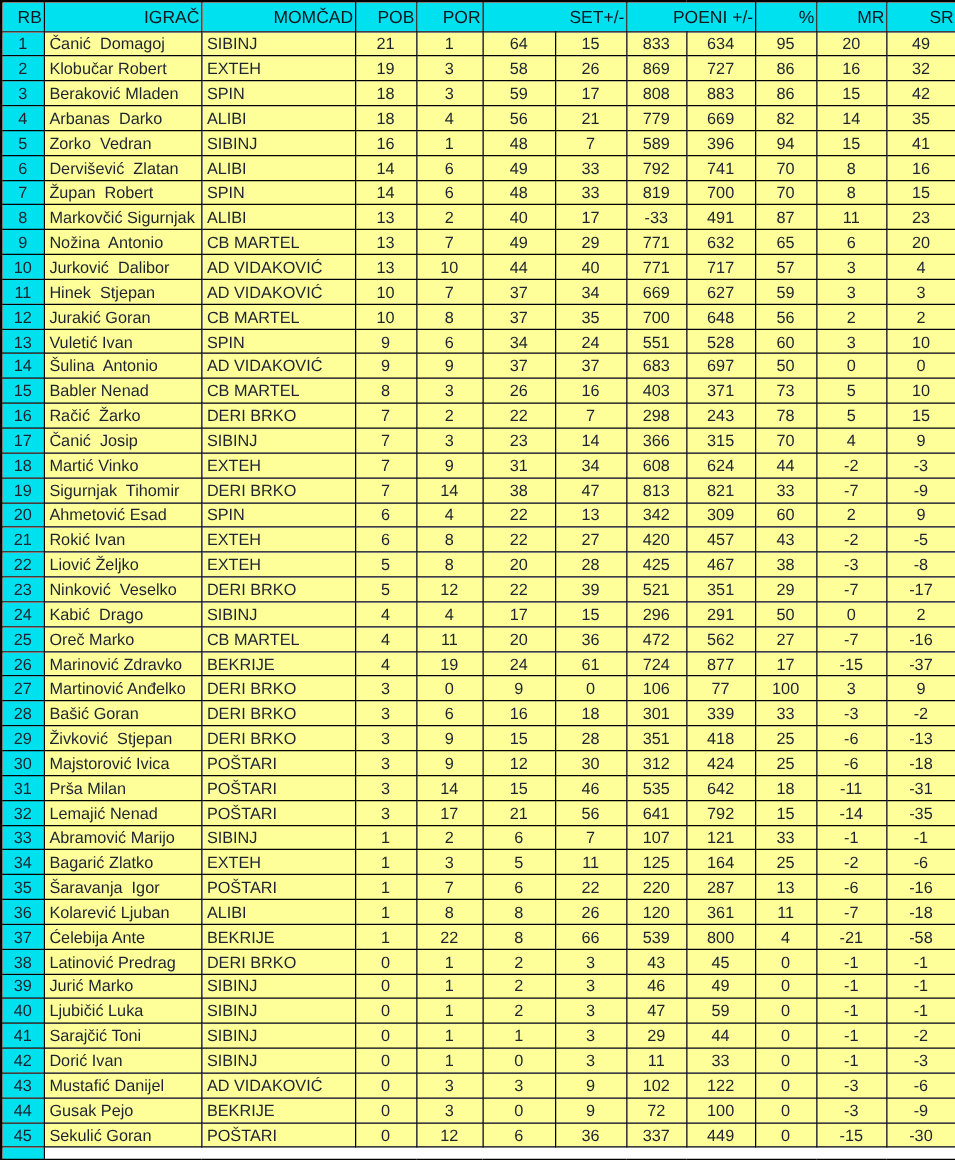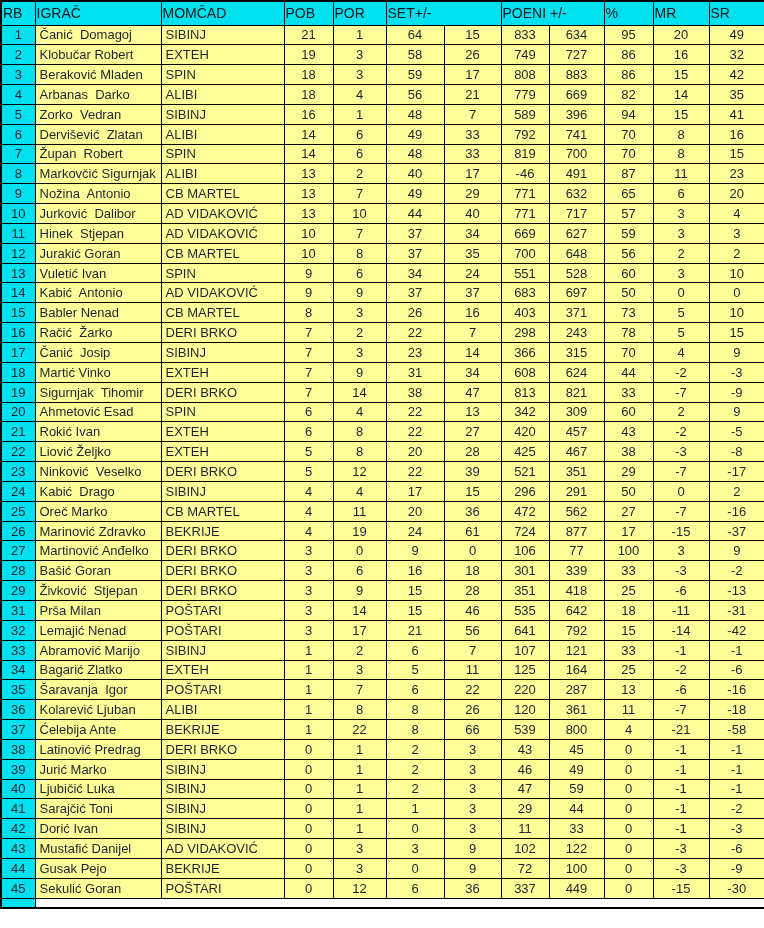--- a/index.html
+++ b/index.html
@@ -25,21 +25,21 @@
     overflow: hidden;
     white-space: nowrap;
     color: #1c2430;
     box-sizing: border-box;
   }
   thead th {
     background: #00e1ef;
     height: 24px;
     font-size: 14px;
     font-weight: 400;
-    text-align: left;
+    text-align: right;
     color: #101820;
   }
   tbody tr { height: 19.85px; }
   tbody td {
     background: #ffff99;
     font-size: 13px;
     text-align: center;
   }
   tbody td.rb {
     background: #00e1ef;
@@ -105,21 +105,21 @@
           <td class="num">49</td>
         </tr>
         <tr>
           <td class="rb">2</td>
           <td class="name">Klobučar Robert</td>
           <td class="team">EXTEH</td>
           <td class="num">19</td>
           <td class="num dash">3</td>
           <td class="num">58</td>
           <td class="num dash">26</td>
-          <td class="num">749</td>
+          <td class="num">869</td>
           <td class="num dash">727</td>
           <td class="num">86</td>
           <td class="num">16</td>
           <td class="num">32</td>
         </tr>
         <tr>
           <td class="rb">3</td>
           <td class="name">Beraković Mladen</td>
           <td class="team">SPIN</td>
           <td class="num">18</td>
@@ -189,21 +189,21 @@
           <td class="num">15</td>
         </tr>
         <tr>
           <td class="rb">8</td>
           <td class="name">Markovčić Sigurnjak</td>
           <td class="team">ALIBI</td>
           <td class="num">13</td>
           <td class="num dash">2</td>
           <td class="num">40</td>
           <td class="num dash">17</td>
-          <td class="num">-46</td>
+          <td class="num">-33</td>
           <td class="num dash">491</td>
           <td class="num">87</td>
           <td class="num">11</td>
           <td class="num">23</td>
         </tr>
         <tr>
           <td class="rb">9</td>
           <td class="name">Nožina  Antonio</td>
           <td class="team">CB MARTEL</td>
           <td class="num">13</td>
@@ -267,21 +267,21 @@
           <td class="num">34</td>
           <td class="num dash">24</td>
           <td class="num">551</td>
           <td class="num dash">528</td>
           <td class="num">60</td>
           <td class="num">3</td>
           <td class="num">10</td>
         </tr>
         <tr>
           <td class="rb">14</td>
-          <td class="name">Kabić  Antonio</td>
+          <td class="name">Šulina  Antonio</td>
           <td class="team">AD VIDAKOVIĆ</td>
           <td class="num">9</td>
           <td class="num dash">9</td>
           <td class="num">37</td>
           <td class="num dash">37</td>
           <td class="num">683</td>
           <td class="num dash">697</td>
           <td class="num">50</td>
           <td class="num">0</td>
           <td class="num">0</td>
@@ -490,20 +490,34 @@
           <td class="num dash">9</td>
           <td class="num">15</td>
           <td class="num dash">28</td>
           <td class="num">351</td>
           <td class="num dash">418</td>
           <td class="num">25</td>
           <td class="num">-6</td>
           <td class="num">-13</td>
         </tr>
         <tr>
+          <td class="rb">30</td>
+          <td class="name">Majstorović Ivica</td>
+          <td class="team">POŠTARI</td>
+          <td class="num">3</td>
+          <td class="num dash">9</td>
+          <td class="num">12</td>
+          <td class="num dash">30</td>
+          <td class="num">312</td>
+          <td class="num dash">424</td>
+          <td class="num">25</td>
+          <td class="num">-6</td>
+          <td class="num">-18</td>
+        </tr>
+        <tr>
           <td class="rb">31</td>
           <td class="name">Prša Milan</td>
           <td class="team">POŠTARI</td>
           <td class="num">3</td>
           <td class="num dash">14</td>
           <td class="num">15</td>
           <td class="num dash">46</td>
           <td class="num">535</td>
           <td class="num dash">642</td>
           <td class="num">18</td>
@@ -515,21 +529,21 @@
           <td class="name">Lemajić Nenad</td>
           <td class="team">POŠTARI</td>
           <td class="num">3</td>
           <td class="num dash">17</td>
           <td class="num">21</td>
           <td class="num dash">56</td>
           <td class="num">641</td>
           <td class="num dash">792</td>
           <td class="num">15</td>
           <td class="num">-14</td>
-          <td class="num">-42</td>
+          <td class="num">-35</td>
         </tr>
         <tr>
           <td class="rb">33</td>
           <td class="name">Abramović Marijo</td>
           <td class="team">SIBINJ</td>
           <td class="num">1</td>
           <td class="num dash">2</td>
           <td class="num">6</td>
           <td class="num dash">7</td>
           <td class="num">107</td>

